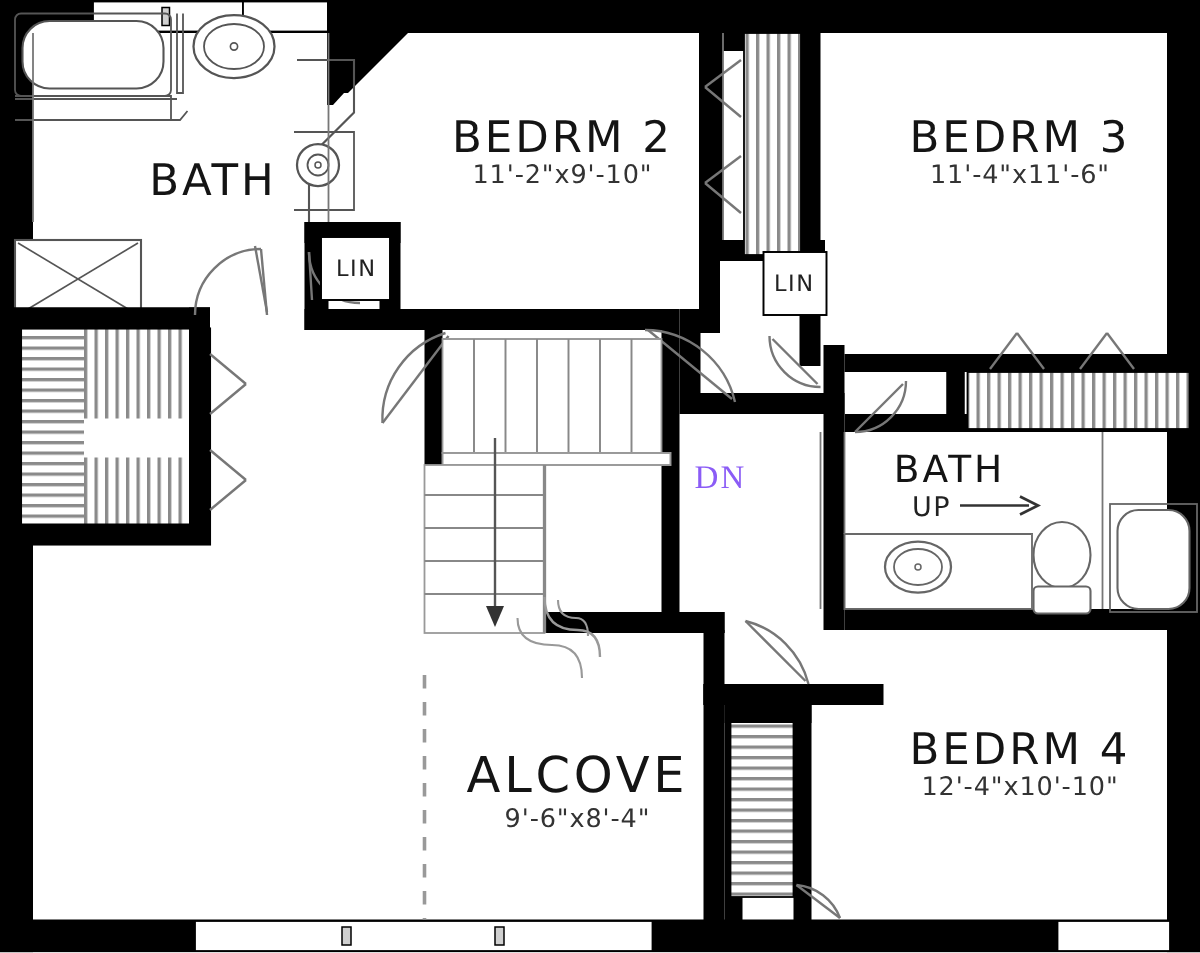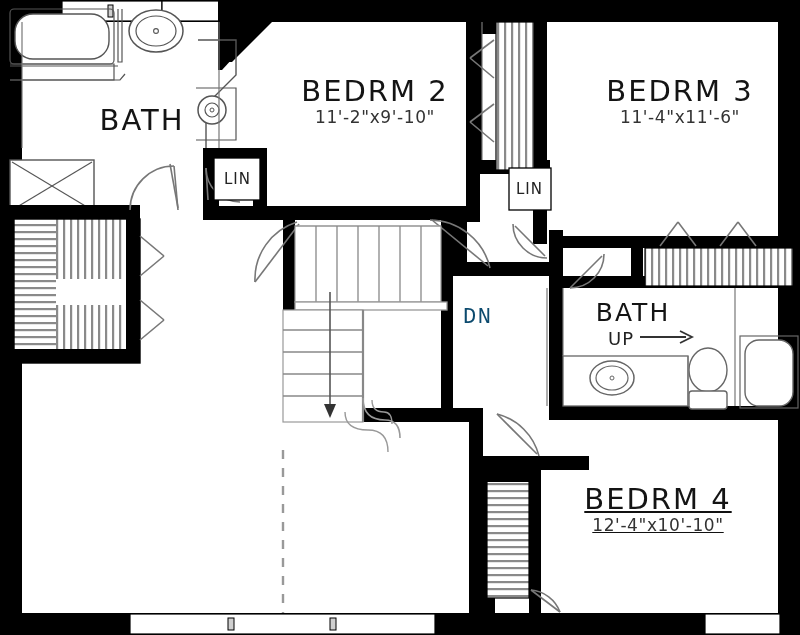--- a/index.html
+++ b/index.html
@@ -62,24 +62,24 @@
     position: absolute;
     font-family: "DejaVu Sans", sans-serif;
     font-size: 15px;
     letter-spacing: 1px;
     color: #222222;
     white-space: nowrap;
     user-select: none;
   }
   .mid-label {
     position: absolute;
-    font-family: Liberation Mono, monospace;
+    font-family: Liberation Serif, serif;
     font-size: 22px;
     letter-spacing: 1.5px;
-    color: #0c4a6e;
+    color: #8b5cf6;
     white-space: nowrap;
     user-select: none;
   }
 </style>
 </head>
 <body>
 
 <div id="plan-root">
 
   <svg id="plan-svg" viewBox="0 0 800 635">
@@ -342,22 +342,26 @@
   <div class="room-label" style="left:580px; top:76px; width:200px;">
     <div class="room-name">BEDRM 3</div>
     <div class="room-dims">11'-4"x11'-6"</div>
   </div>
 
   <div class="room-label" style="left:578px; top:300px; width:110px;">
     <div class="room-name" style="font-size:25px;">BATH</div>
   </div>
 
 
-
-  <div class="room-label" style="left:553px; top:484px; width:210px;text-decoration:underline;">
+  <div class="room-label" style="left:290px; top:500px; width:190px;">
+    <div class="room-name big">ALCOVE</div>
+    <div class="room-dims">9'-6"x8'-4"</div>
+  </div>
+
+  <div class="room-label" style="left:575px; top:484px; width:210px;">
     <div class="room-name">BEDRM 4</div>
     <div class="room-dims">12'-4"x10'-10"</div>
   </div>
 
   <div class="small-label" style="left:224px; top:170px;">LIN</div>
 
   <div class="small-label" style="left:516px; top:180px;">LIN</div>
 
   <div class="mid-label" style="left:463px; top:305px;">DN</div>
 

